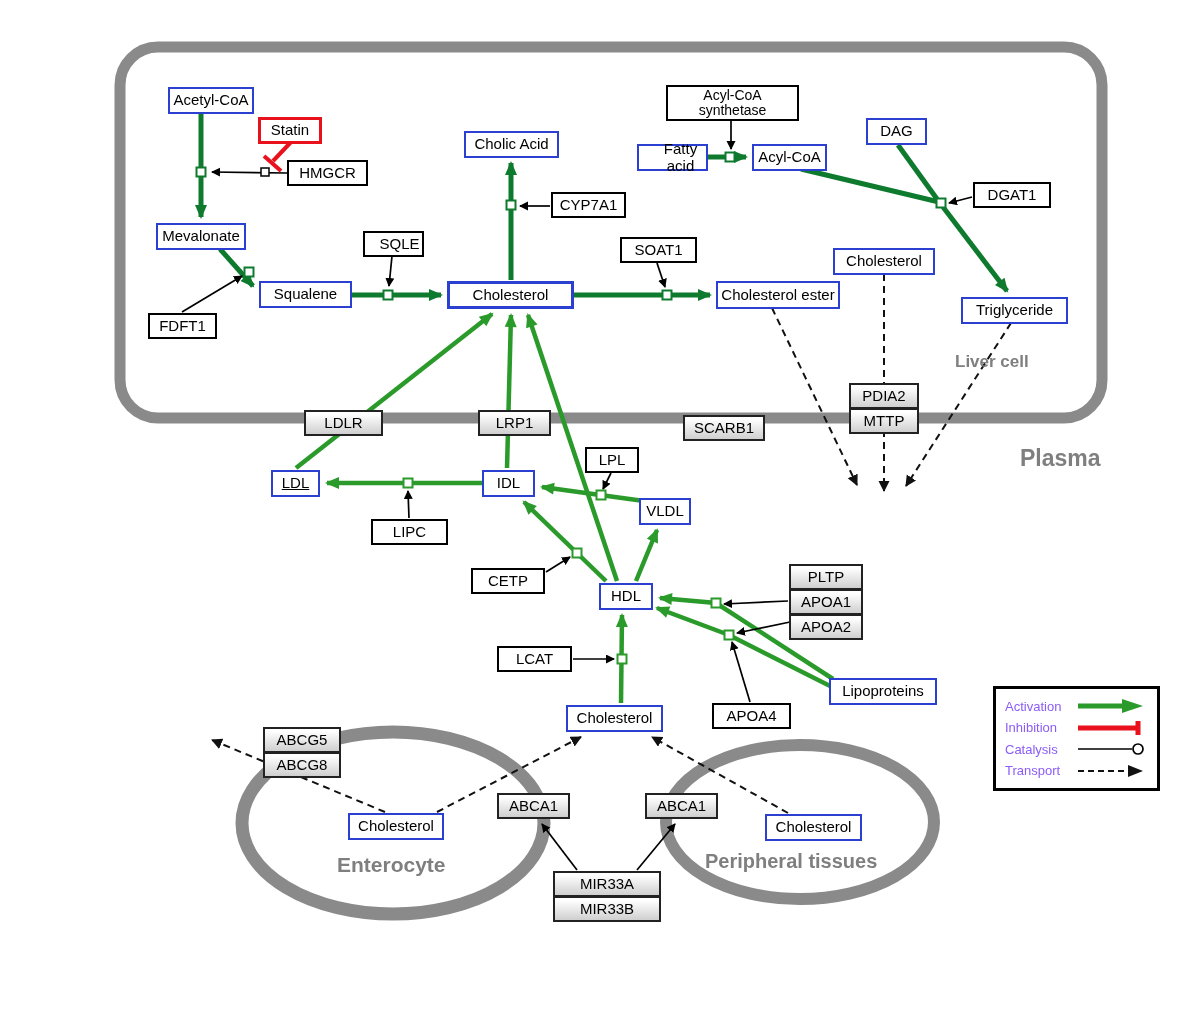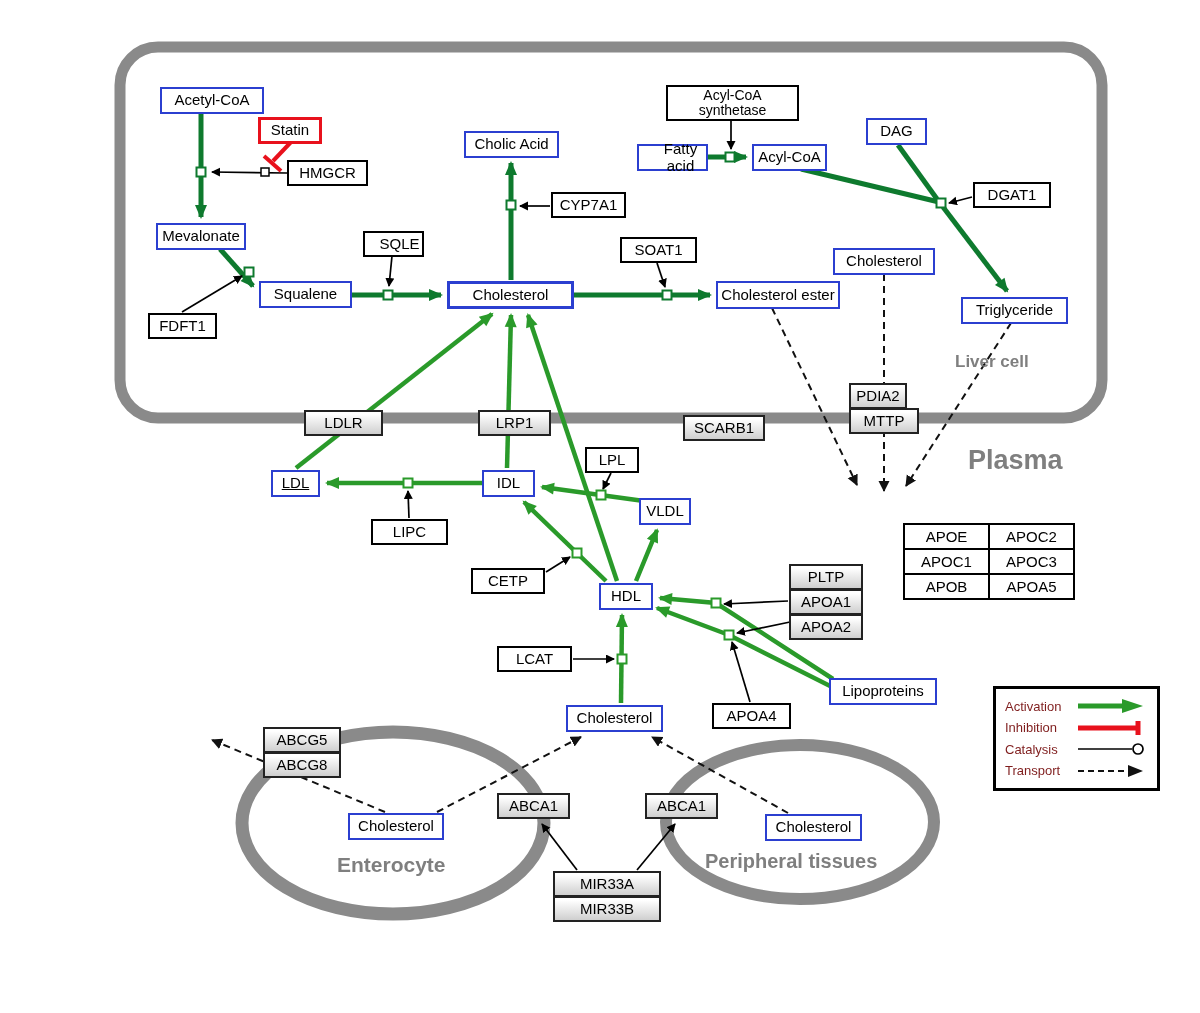--- a/index.html
+++ b/index.html
@@ -22,21 +22,21 @@
   .apo-table td {
     width: 85px; height: 25px; border: 2px solid #000; background: #fff;
     text-align: center; font-size: 15px;
   }
   .legend {
     position: absolute; z-index: 2; left: 993px; top: 686px; width: 167px; height: 105px;
     border: 3px solid #000; background: #fff; padding: 7px 9px;
     display: flex; flex-direction: column; justify-content: space-between;
   }
   .legend-row { display: flex; align-items: center; justify-content: space-between; height: 20px; }
-  .legend-row span { font-size: 13px; color: #7f1d1d; }
+  .legend-row span { font-size: 13px; color: #8b5cf6; }
 </style>
 </head>
 <body>
 
 <div class="canvas">
 
   <svg class="layer" width="1200" height="1013">
     <defs>
       <marker id="ahdg" markerUnits="userSpaceOnUse" markerWidth="18" markerHeight="16" refX="13" refY="7" orient="auto">
         <path d="M1,1 L15,7 L1,13 Z" fill="#0e7a2e"></path>
@@ -132,25 +132,25 @@
         <rect x="572.5" y="548.5" width="9" height="9"></rect>
         <rect x="617.5" y="654.5" width="9" height="9"></rect>
         <rect x="711.5" y="598.5" width="9" height="9"></rect>
         <rect x="724.5" y="630.5" width="9" height="9"></rect>
       </g>
       <rect x="261" y="168" width="8" height="8" stroke="#000" stroke-width="1.5"></rect>
     </g>
   </svg>
 
   <div class="complabel" style="left:955px; top:352px; font-size:17px;">Liver cell</div>
-  <div class="complabel" style="left:968px; top:445px; font-size:27px;">Plasma</div>
+  <div class="complabel" style="left:1020px; top:445px; font-size:23px;">Plasma</div>
   <div class="complabel" style="left:337px; top:853px; font-size:21px;">Enterocyte</div>
   <div class="complabel" style="left:705px; top:850px; font-size:20px;">Peripheral tissues</div>
 
-  <div class="node metab" style="left:160px; top:87px; width:104px; height:27px;">Acetyl-CoA</div>
+  <div class="node metab" style="left:168px; top:87px; width:86px; height:27px;">Acetyl-CoA</div>
   <div class="node inhibitor" style="left:258px; top:117px; width:64px; height:27px;">Statin</div>
   <div class="node enzyme" style="left:287px; top:160px; width:81px; height:26px;">HMGCR</div>
   <div class="node metab" style="left:156px; top:223px; width:90px; height:27px;">Mevalonate</div>
   <div class="node enzyme" style="left:148px; top:313px; width:69px; height:26px;">FDFT1</div>
   <div class="node metab" style="left:259px; top:281px; width:93px; height:27px;">Squalene</div>
   <div class="node enzyme" style="left:363px; top:231px; width:61px; height:26px;padding-left:12px;">SQLE</div>
   <div class="node metab thick" style="left:447px; top:281px; width:127px; height:28px;">Cholesterol</div>
   <div class="node metab" style="left:464px; top:131px; width:95px; height:27px;">Cholic Acid</div>
   <div class="node enzyme" style="left:551px; top:192px; width:75px; height:26px;">CYP7A1</div>
   <div class="node enzyme" style="left:620px; top:237px; width:77px; height:26px;">SOAT1</div>
@@ -162,54 +162,38 @@
   </div>
   <div class="node metab" style="left:752px; top:144px; width:75px; height:27px;">Acyl-CoA</div>
   <div class="node metab" style="left:866px; top:118px; width:61px; height:27px;">DAG</div>
   <div class="node enzyme" style="left:973px; top:182px; width:78px; height:26px;">DGAT1</div>
   <div class="node metab" style="left:833px; top:248px; width:102px; height:27px;">Cholesterol</div>
   <div class="node metab" style="left:961px; top:297px; width:107px; height:27px;">Triglyceride</div>
 
   <div class="node stack" style="left:304px; top:410px; width:79px; height:26px;">LDLR</div>
   <div class="node stack" style="left:478px; top:410px; width:73px; height:26px;">LRP1</div>
   <div class="node stack" style="left:683px; top:415px; width:82px; height:26px;">SCARB1</div>
-  <div class="node stack" style="left:849px; top:383px; width:58px; height:26px;">PDIA2</div>
+  <div class="node stack" style="left:849px; top:383px; width:70px; height:26px;">PDIA2</div>
   <div class="node stack" style="left:849px; top:408px; width:70px; height:26px;">MTTP</div>
 
   <div class="node metab" style="left:271px; top:470px; width:49px; height:27px;text-decoration:underline;">LDL</div>
   <div class="node metab" style="left:482px; top:470px; width:53px; height:27px;">IDL</div>
   <div class="node enzyme" style="left:371px; top:519px; width:77px; height:26px;">LIPC</div>
   <div class="node enzyme" style="left:585px; top:447px; width:54px; height:26px;">LPL</div>
   <div class="node metab" style="left:639px; top:498px; width:52px; height:27px;">VLDL</div>
   <div class="node enzyme" style="left:471px; top:568px; width:74px; height:26px;">CETP</div>
   <div class="node metab" style="left:599px; top:583px; width:54px; height:27px;">HDL</div>
   <div class="node stack" style="left:789px; top:564px; width:74px; height:26px;">PLTP</div>
   <div class="node stack" style="left:789px; top:589px; width:74px; height:26px;">APOA1</div>
   <div class="node stack" style="left:789px; top:614px; width:74px; height:26px;">APOA2</div>
   <div class="node enzyme" style="left:497px; top:646px; width:75px; height:26px;">LCAT</div>
   <div class="node enzyme" style="left:712px; top:703px; width:79px; height:26px;">APOA4</div>
   <div class="node metab" style="left:829px; top:678px; width:108px; height:27px;">Lipoproteins</div>
   <div class="node metab" style="left:566px; top:705px; width:97px; height:27px;">Cholesterol</div>
 
-  <table class="apo-table" style="left:903px; top:523px;">
-    <tbody>
-        <tr>
-      <td>APOE</td>
-      <td>APOC2</td>
-    </tr>
-    <tr>
-      <td>APOC1</td>
-      <td>APOC3</td>
-    </tr>
-    <tr>
-      <td>APOB</td>
-      <td>APOA5</td>
-    </tr>
-  </tbody>
-    </table>
 
   <div class="node stack" style="left:263px; top:727px; width:78px; height:26px;">ABCG5</div>
   <div class="node stack" style="left:263px; top:752px; width:78px; height:26px;">ABCG8</div>
   <div class="node metab" style="left:348px; top:813px; width:96px; height:27px;">Cholesterol</div>
   <div class="node stack" style="left:497px; top:793px; width:73px; height:26px;">ABCA1</div>
   <div class="node stack" style="left:645px; top:793px; width:73px; height:26px;">ABCA1</div>
   <div class="node metab" style="left:765px; top:814px; width:97px; height:27px;">Cholesterol</div>
   <div class="node stack" style="left:553px; top:871px; width:108px; height:26px;">MIR33A</div>
   <div class="node stack" style="left:553px; top:896px; width:108px; height:26px;">MIR33B</div>
 

